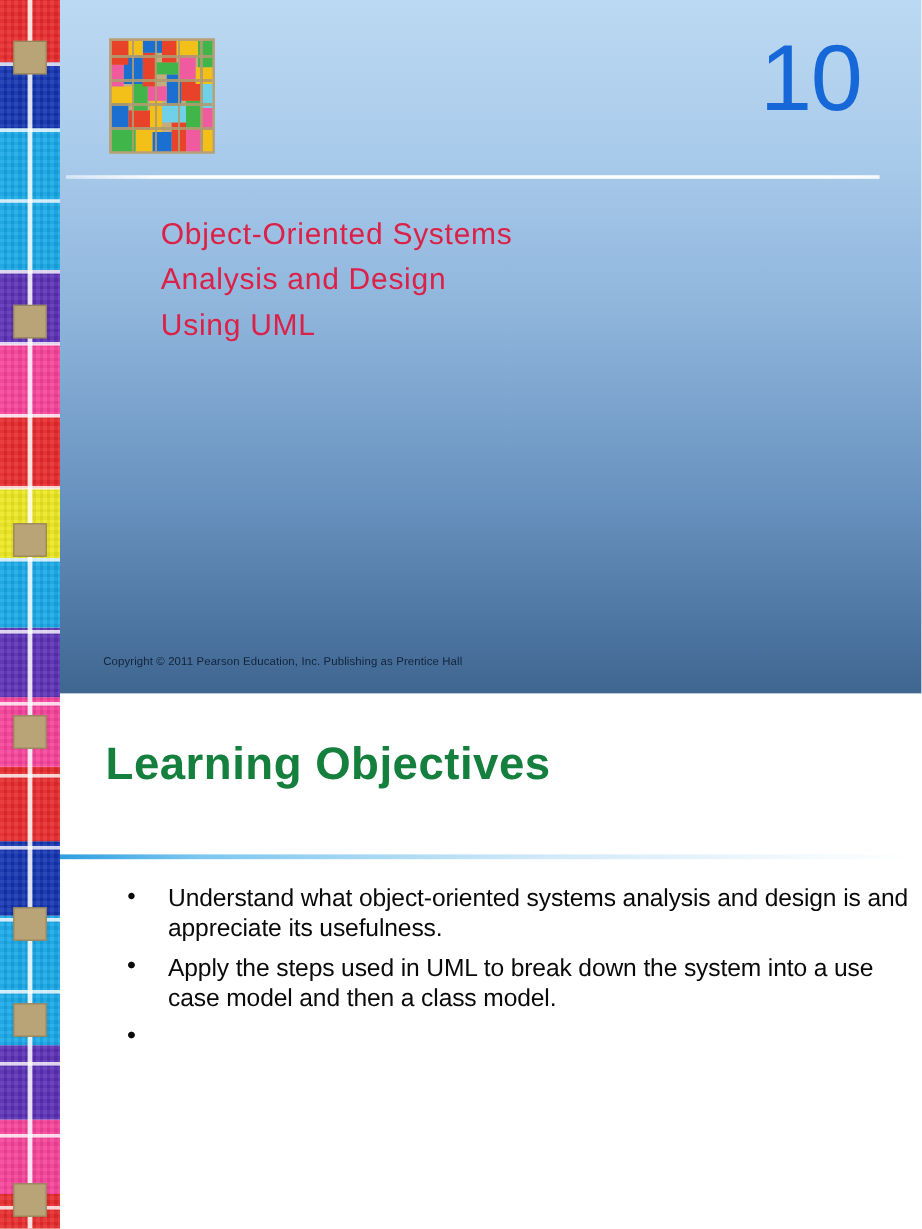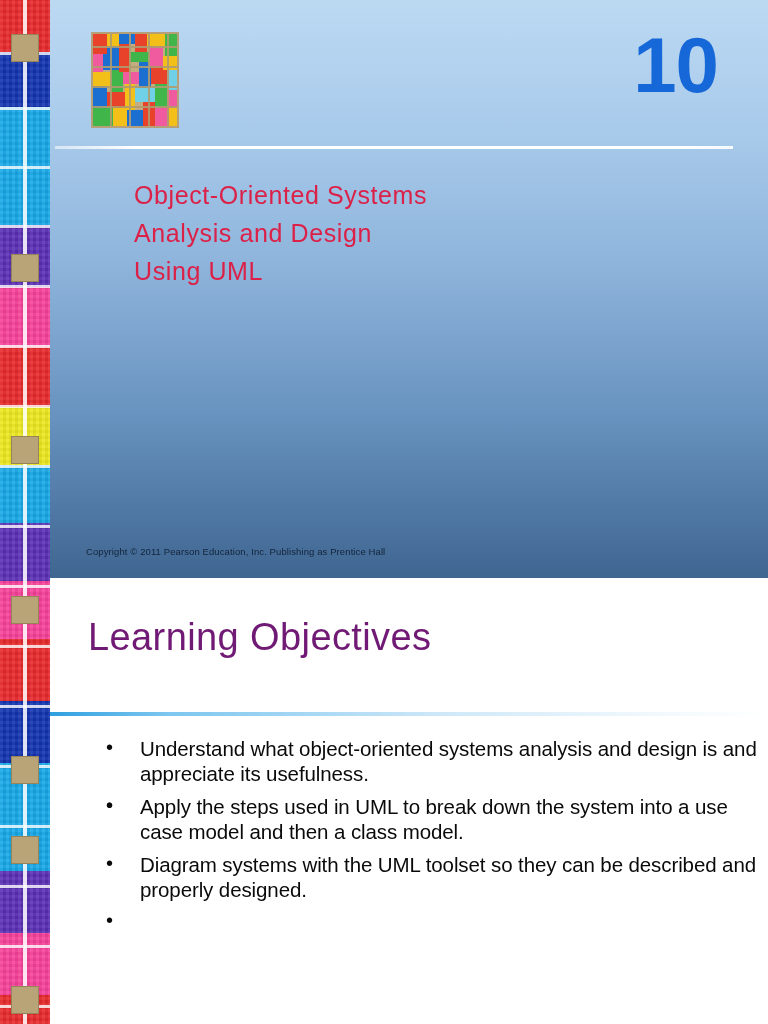--- a/index.html
+++ b/index.html
@@ -53,21 +53,21 @@
   .logo .cell { position:absolute; }
   .logo .grid {
     position:absolute; inset:0;
     background:
       repeating-linear-gradient(90deg, transparent 0 17px, rgba(175,155,112,.9) 17px 19px),
       repeating-linear-gradient(0deg, transparent 0 18px, rgba(175,155,112,.9) 18px 20px);
     z-index:9;
   }
   .chapter-num {
     position:absolute; right:50px; top:26px;
-    font-size:78px; font-weight:bold; color:#1668d8;
+    font-size:78px; font-weight:normal; color:#1668d8;
     letter-spacing:-1px; line-height:1;
     font-family:"Liberation Sans", sans-serif;
   }
   .rule-white {
     position:absolute; left:5px; top:146px; width:678px; height:3px;
     background:linear-gradient(to right, rgba(255,255,255,.55) 0%, #ffffff 12%, #ffffff 92%, rgba(255,255,255,.9) 100%);
   }
   .title-block {
     position:absolute; left:84px; top:176px; width:600px;
   }
@@ -88,21 +88,21 @@
     color:#12243a; font-size:9.5px; letter-spacing:.1px;
   }
 
   
   .slide-content {
     position:absolute; left:50px; top:578px; width:718px; height:446px;
     background:#ffffff; overflow:hidden;
   }
   .lo-heading {
     position:absolute; left:38px; top:38px;
-    color:#701a75; font-size:38px; letter-spacing:.4px;
+    color:#15803d; font-size:38px; letter-spacing:.4px;font-weight:bold;
   }
   .rule-blue {
     position:absolute; left:0px; top:134px; width:718px; height:4px;
     background:linear-gradient(to right, #2e9fe0 0%, #7cc6ef 16%, #cfe8f8 55%, #f2f9fd 85%, #ffffff 100%);
   }
   .bullets {
     position:absolute; left:40px; top:158px; width:672px;
   }
   .bullet {
     position:relative; padding-left:50px; margin-bottom:7px;
@@ -213,18 +213,18 @@
     <div class="copyright">Copyright © 2011 Pearson Education, Inc. Publishing as Prentice Hall</div>
   </div>
 
   <div class="slide-content">
     <div class="lo-heading">Learning Objectives</div>
     <div class="rule-blue"></div>
     <div class="bullets" id="bullets">
         <div class="bullet"><span class="dot">•</span><span>Understand what object-oriented systems analysis and design is and appreciate its usefulness.</span></div>
         <div class="bullet"><span class="dot">•</span></div>
         <div class="bullet"><span class="dot">•</span><span>Apply the steps used in UML to break down the system into a use case model and then a class model.</span></div>
-        <div class="bullet"><span class="dot">•</span><span>Diagram systems with the UML toolset so they can be described and properly designed.</span></div>
+        <div class="bullet"><span class="dot">•</span></div>
         <div class="bullet"><span class="dot">•</span></div>
       </div>
   </div>
 
 </div>
 
 </body></html>

